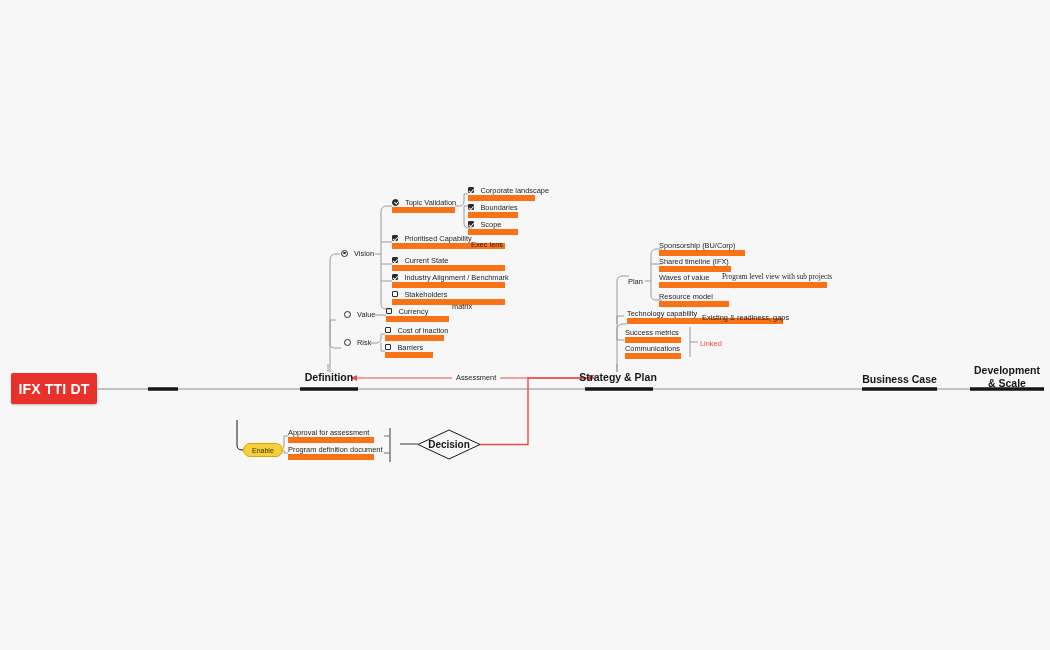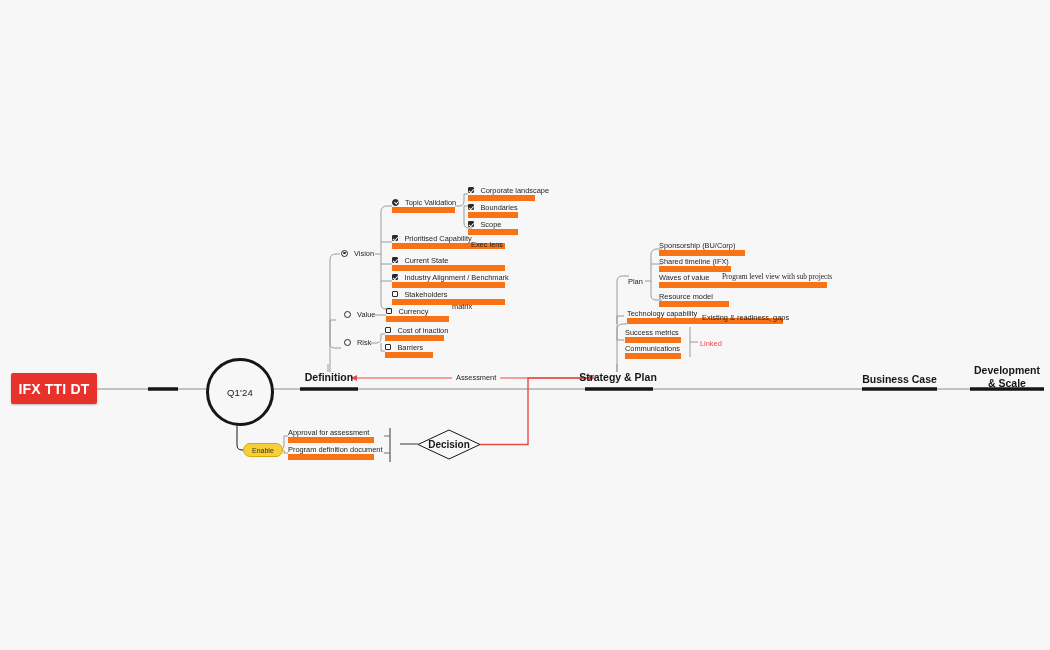--- a/index.html
+++ b/index.html
@@ -257,21 +257,20 @@
 
     <polygon points="449,430 480,444.5 449,459 418,444.5" fill="none" stroke="#15161a" stroke-width="1"></polygon>
 
     <path d="M480,444.5 L528,444.5 L528,378 L589,378" stroke="#ea4b45" stroke-width="1.4" fill="none"></path>
 
     <line x1="357" y1="378" x2="589" y2="378" stroke="#ea4b45" stroke-width="1" marker-start="url(#arrL)" marker-end="url(#arrR)"></line>
   </svg>
 
   <div class="root-badge" id="root-badge" style="background: rgb(232, 49, 42); color: rgb(255, 255, 255);">IFX TTI DT</div>
 
-  <div class="milestone" id="ms-q1">Q1'24</div>
 
   <div class="phase-label" style="left:298px; top:371px; width:62px;">Definition</div>
   <div class="phase-label" style="left:570px; top:371px; width:96px;">Strategy &amp; Plan</div>
   <div class="phase-label" style="left:852px; top:373px; width:95px;">Business Case</div>
   <div class="phase-label" style="left:963px; top:364px; width:88px;">Development
 &amp; Scale</div>
 
   <div class="annot" style="left:452px; top:373px; background:#f7f7f7; padding:0 4px;">Assessment</div>
 
   <div class="node noline" style="left:341px; top:247px;">

